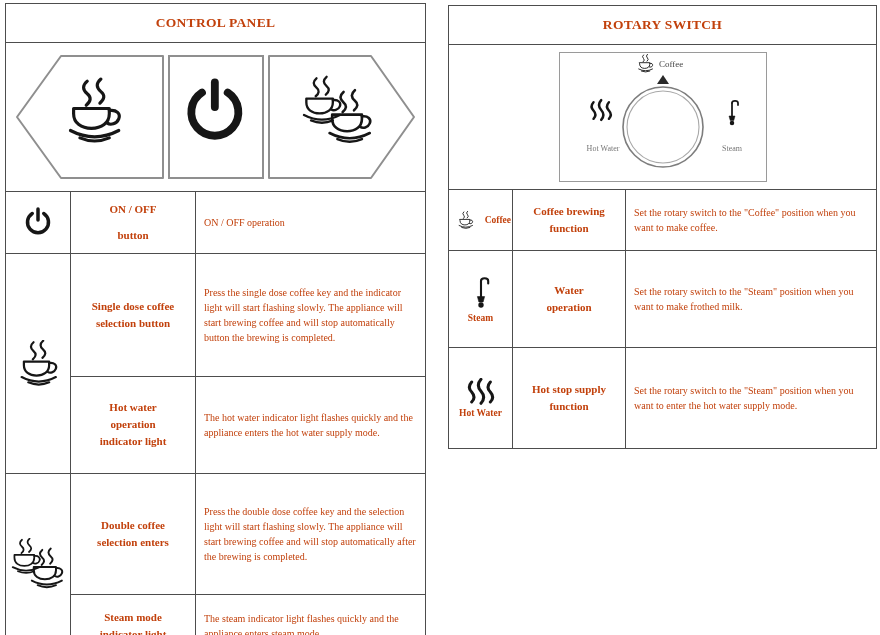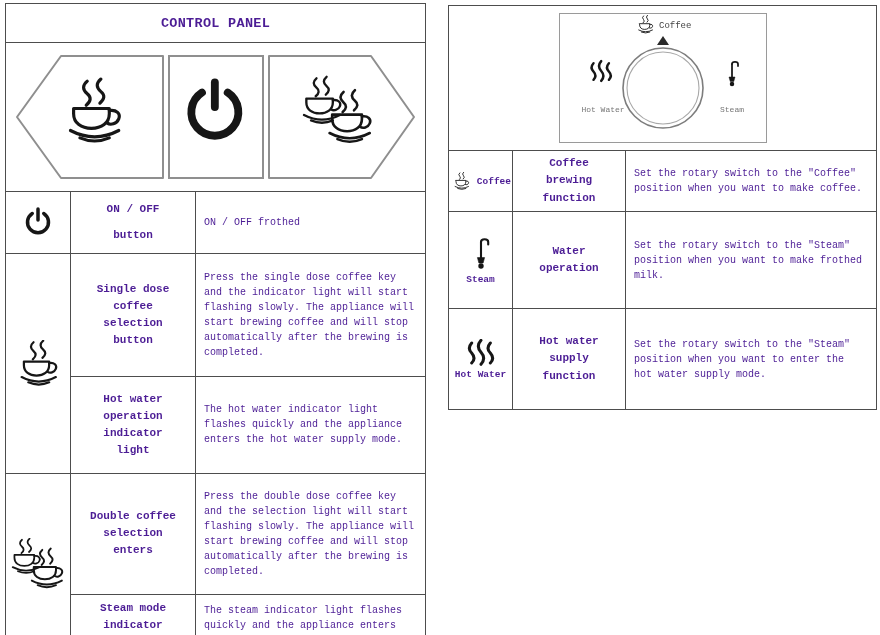--- a/index.html
+++ b/index.html
@@ -1,19 +1,19 @@
 <!DOCTYPE html>
 <html><head>
 <meta charset="utf-8">
 <style>
   html,body { margin:0; padding:0; background:#fff; }
   #canvas {
     position:relative; width:880px; height:635px; overflow:hidden;
-    background:#fff; color:#4c1d95;
-    font-family:Liberation Mono, monospace;
+    background:#fff; color:#c2410c;
+    font-family:Liberation Serif, serif;
   }
   .panel { position:absolute; }
   #control-panel { left:5px; top:3px; }
   #rotary-switch { left:448px; top:5px; }
 
   table { border-collapse:collapse; table-layout:fixed; background:#fff; }
   td { border:1px solid #4d4d4d; vertical-align:middle; overflow:hidden; }
 
   .title-cell {
     font-weight:bold; font-size:13.5px; text-align:center;
@@ -102,31 +102,31 @@
         </td>
       </tr>
       <tr>
         <td class="icon-cell" style="height:56px">
           <svg class="inline-svg" width="32" height="32" viewBox="0 0 64 60">
                 <use href="#power-art"></use>
               </svg>
         </td>
         <td class="label-cell onoff-label">ON / OFF
 button</td>
-        <td class="desc-cell">ON / OFF frothed</td>
+        <td class="desc-cell">ON / OFF operation</td>
       </tr>
       <tr>
         <td rowspan="2" class="icon-cell">
           <svg class="inline-svg" width="48" height="46" viewBox="0 0 62 62">
                 <use href="#cup-art"></use>
               </svg>
         </td>
         <td class="label-cell" style="height:114px">Single dose coffee
 selection button</td>
-        <td class="desc-cell">Press the single dose coffee key and the indicator light will start flashing slowly. The appliance will start brewing coffee and will stop automatically after the brewing is completed.</td>
+        <td class="desc-cell">Press the single dose coffee key and the indicator light will start flashing slowly. The appliance will start brewing coffee and will stop automatically button the brewing is completed.</td>
       </tr>
       <tr>
         <td class="label-cell" style="height:88px">Hot water
 operation
 indicator light</td>
         <td class="desc-cell">The hot water indicator light flashes quickly and the appliance enters the hot water supply mode.</td>
       </tr>
       <tr>
         <td rowspan="2" class="icon-cell">
           <svg class="inline-svg" width="62" height="54" viewBox="0 0 86 76">
@@ -148,20 +148,23 @@
   </div>
 
   <div class="panel" id="rotary-switch">
     <table>
       <colgroup>
           <col style="width:64px">
           <col style="width:113px">
           <col style="width:251px">
         </colgroup>
       <tbody>
+          <tr>
+        <td colspan="3" class="title-cell">ROTARY SWITCH</td>
+      </tr>
       <tr>
         <td colspan="3" class="graphic-cell" style="height:142px">
           <div class="dial-box">
             <svg width="206" height="126" viewBox="0 0 206 126">
               <circle cx="103" cy="74" r="40" fill="none" stroke="#7d7d7d" stroke-width="1.6"></circle>
               <circle cx="103" cy="74" r="36" fill="none" stroke="#a8a8a8" stroke-width="1.1"></circle>
               <polygon points="103,22 97,31 109,31" fill="#2a2a2a"></polygon>
               <use href="#cup-art" transform="translate(76,1) scale(0.30)"></use>
               <text x="99" y="14" font-size="9" fill="#444">Coffee</text>
               <use href="#hotwater-art" transform="translate(28,46) scale(0.55)"></use>
@@ -199,21 +202,21 @@
       </tr>
       <tr>
         <td class="icon-cell" style="height:98px">
           <div class="vstack">
             <svg class="inline-svg" width="32" height="28" viewBox="0 0 48 42">
                   <use href="#hotwater-art"></use>
                 </svg>
             <span class="icon-label">Hot Water</span>
           </div>
         </td>
-        <td class="label-cell">Hot water supply
+        <td class="label-cell">Hot stop supply
 function</td>
         <td class="desc-cell">Set the rotary switch to the "Steam" position when you want to enter the hot water supply mode.</td>
       </tr>
     </tbody>
       </table>
   </div>
 
 </div>
 
 </body></html>

